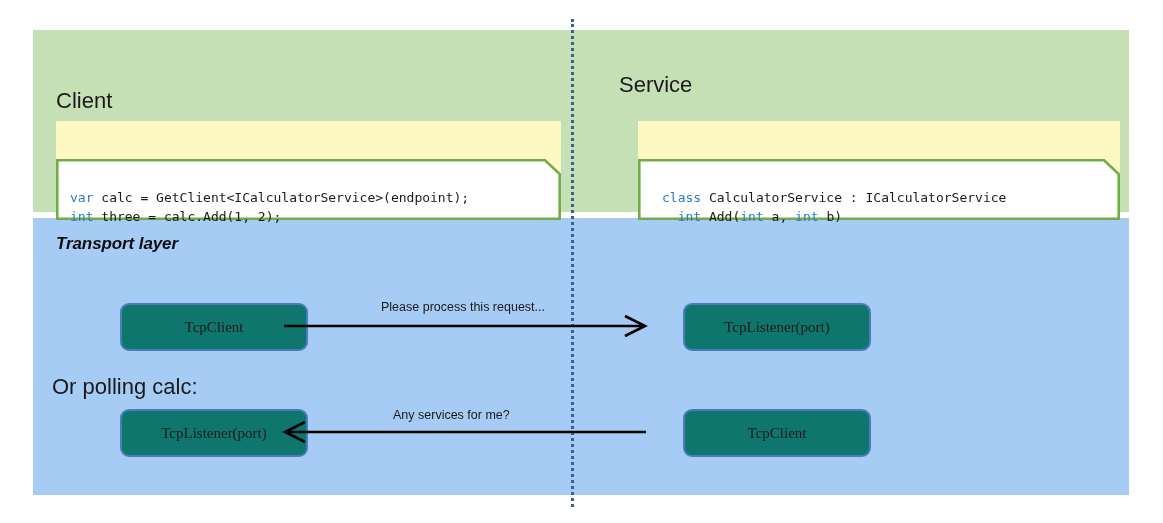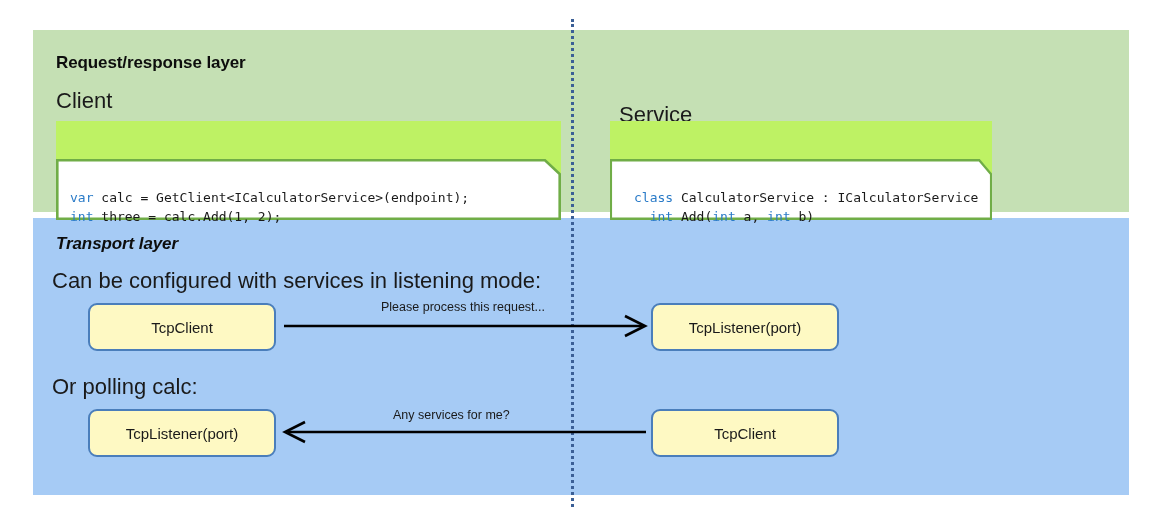--- a/index.html
+++ b/index.html
@@ -57,29 +57,29 @@
   }
   .sub-label {
     position: absolute;
     font-size: 22px;
     color: #1a1a1a;
     white-space: nowrap;
   }
 
   #rr-title { left: 56px; top: 53px; }
   #client-label { left: 56px; top: 88px; }
-  #service-label { left: 619px; top: 102px; }
+  #service-label { left: 619px; top: 72px; }
   #tp-title { left: 56px; top: 234px; font-style: italic; }
   #listening-label { left: 52px; top: 268px; }
   #polling-label { left: 52px; top: 374px; }
 
   
   .code-box {
     position: absolute;
-    background: #bef264;
+    background: #fef9c3;
     box-sizing: border-box;
     font-family: "DejaVu Sans Mono", monospace;
     font-size: 13px;
     line-height: 19px;
     color: #1a1a1a;
     padding: 10px 12px 10px 14px;
     white-space: pre;
   }
   .code-box .fold-border {
     position: absolute;
@@ -94,41 +94,42 @@
   .code-inner { position: relative; z-index: 2; }
   .kw { color: #2a7bc8; }
 
   #client-code {
     left: 56px;
     top: 121px;
     width: 505px;
     height: 61px;
   }
   #service-code {
-    left: 610px;
+    left: 638px;
     top: 121px;
-    width: 382px;
+    width: 482px;
     height: 61px;
     padding-left: 24px;
   }
 
   
   .node-box {
     position: absolute;
-    background: #fef9c3;
+    background: #0f766e;
     border: 2px solid #4a7ebb;
     border-radius: 9px;
     box-sizing: border-box;
     display: flex;
     align-items: center;
     justify-content: center;
-    font-family: Liberation Sans, sans-serif;
+    font-family: Liberation Serif, serif;
     font-size: 15px;
     color: #1a1a1a;
     white-space: nowrap;
+    margin-left: 32px;
   }
   #node-tcpclient-top   { left: 88px;  top: 303px; width: 188px; height: 48px; }
   #node-tcplistener-top { left: 651px; top: 303px; width: 188px; height: 48px; }
   #node-tcplistener-bot { left: 88px;  top: 409px; width: 188px; height: 48px; }
   #node-tcpclient-bot   { left: 651px; top: 409px; width: 188px; height: 48px; }
 
   
   .arrow-svg {
     position: absolute;
     overflow: visible;
@@ -149,21 +150,20 @@
 </head>
 <body>
 
 <div class="canvas">
 
   <div class="band band-green"></div>
   <div class="band band-blue"></div>
 
   <div class="divider"></div>
 
-  <div class="layer-title" id="rr-title">Request/response layer</div>
 
   <div class="sub-label" id="client-label">Client</div>
 
   <div class="sub-label" id="service-label">Service</div>
 
   <div class="code-box" id="client-code">
     <div class="fold-border">
       <svg viewBox="0 0 505 61" preserveAspectRatio="none" xmlns="http://www.w3.org/2000/svg">
         <path d="M1.3,1.3 H489 L503.7,15 V59.7 H1.3 Z" fill="#ffffff" stroke="#70ad47" stroke-width="2.6"></path>
       </svg>
@@ -177,21 +177,20 @@
       <svg viewBox="0 0 482 61" preserveAspectRatio="none" xmlns="http://www.w3.org/2000/svg">
         <path d="M1.3,1.3 H466 L480.7,15 V59.7 H1.3 Z" fill="#ffffff" stroke="#70ad47" stroke-width="2.6"></path>
       </svg>
     </div>
     <div class="code-inner"><span class="kw">class</span><span> CalculatorService : ICalculatorService</span>
 <span class="kw">  int</span><span> Add(</span><span class="kw">int</span><span> a, </span><span class="kw">int</span><span> b)</span></div>
   </div>
 
   <div class="layer-title" id="tp-title">Transport layer</div>
 
-  <div class="sub-label" id="listening-label">Can be configured with services in listening mode:</div>
 
   <div class="sub-label" id="polling-label">Or polling calc:</div>
 
   <div class="node-box" id="node-tcpclient-top">TcpClient</div>
 
   <div class="arrow-label" id="arrow-label-top">Please process this request...</div>
 
   <svg class="arrow-svg" id="arrow-top" viewBox="0 0 362 28" xmlns="http://www.w3.org/2000/svg">
     <line x1="0" y1="14" x2="358" y2="14" stroke="#000000" stroke-width="2.6"></line>
     <path d="M341,4 L361,14 L341,24" fill="none" stroke="#000000" stroke-width="2.6" stroke-linejoin="miter" stroke-linecap="butt"></path>

